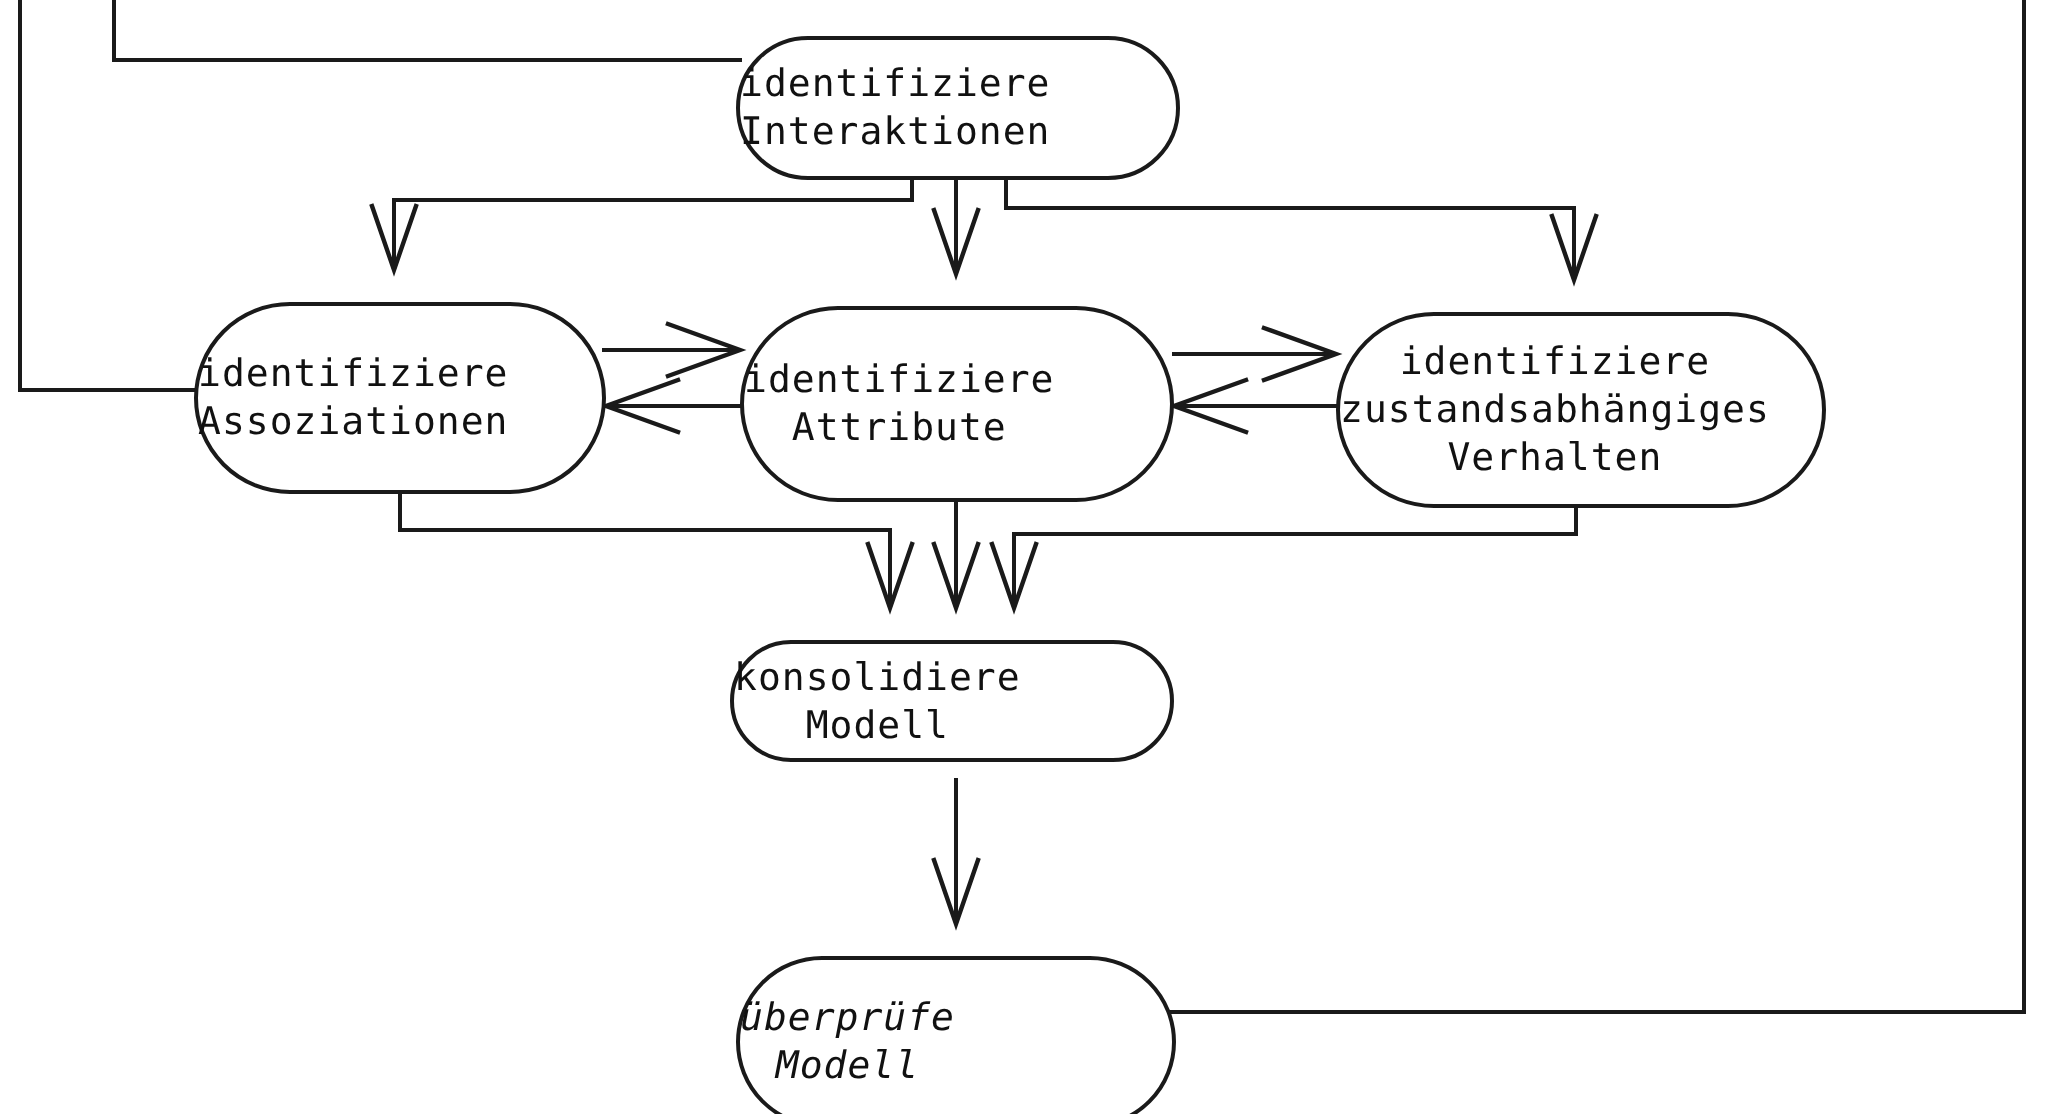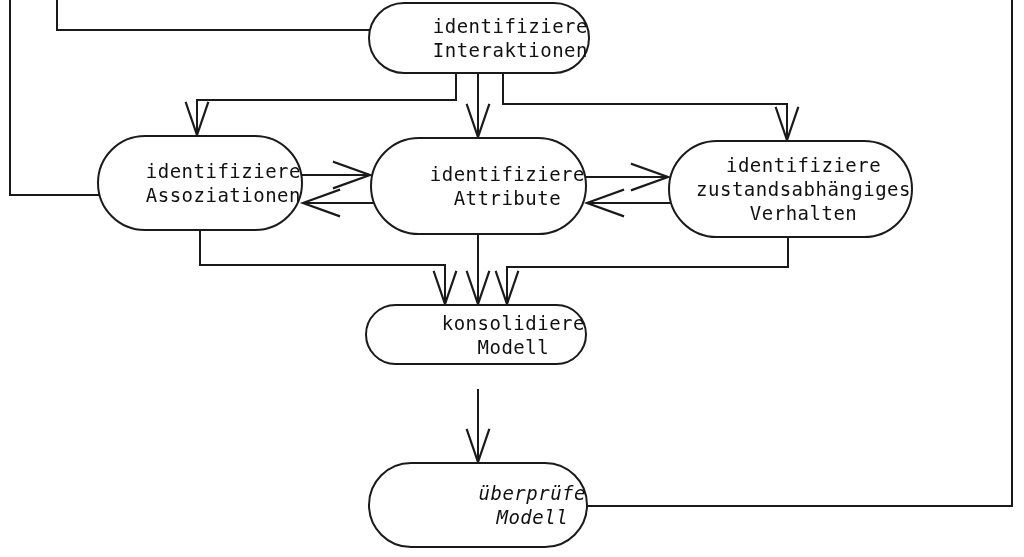--- a/index.html
+++ b/index.html
@@ -31,21 +31,22 @@
     stroke-linejoin: miter;
   }
   .node {
     position: absolute;
     box-sizing: border-box;
     background: var(--node-fill, #ffffff);
     border: 2.5px solid var(--line, #1a1a1a);
     border-radius: 49px;
     display: flex;
     align-items: center;
-    justify-content: flex-end;
+    justify-content: flex-start;
+    margin-top: 16px;
   }
   .node .label {
     white-space: pre-line;
     text-align: center;
     font-size: 19px;
     line-height: 24px;
     letter-spacing: 0.5px;
     color: var(--text, #111111);
   }
   #n-interaktionen { left: 368px; top: 2px;   width: 222px; height: 72px; border-radius: 37px; }

